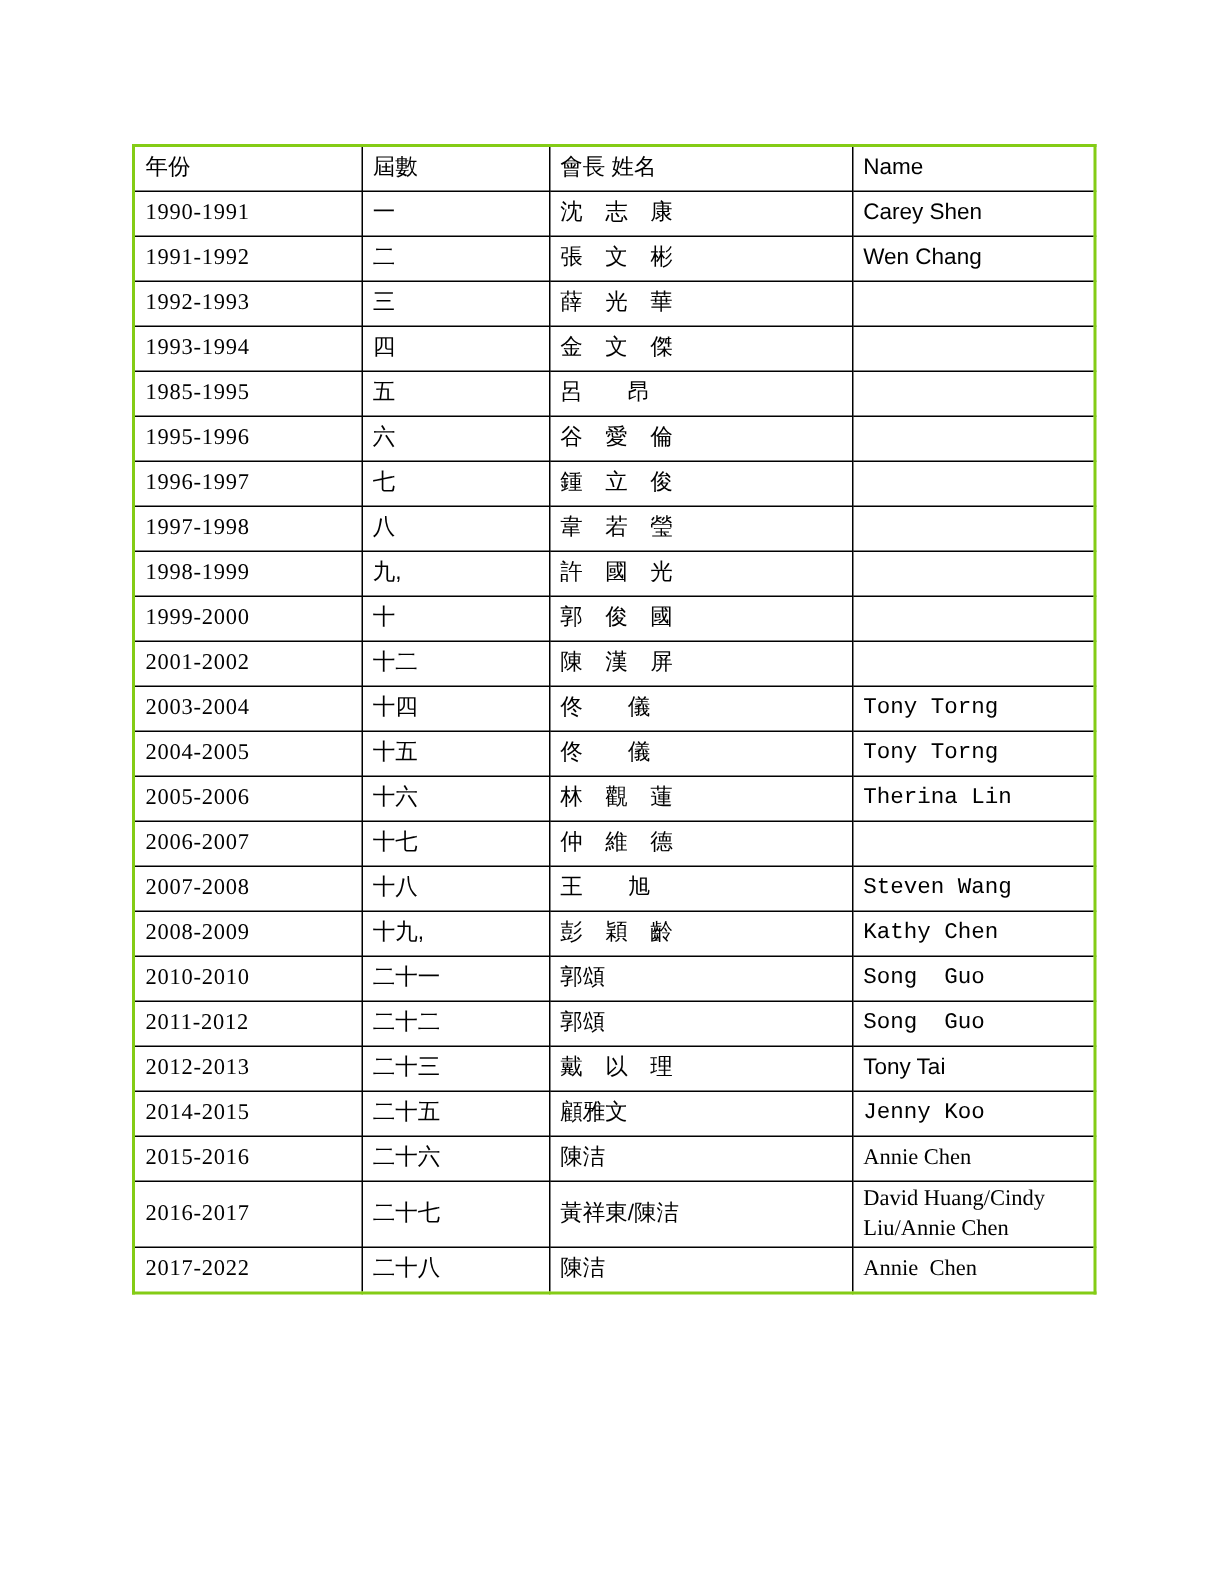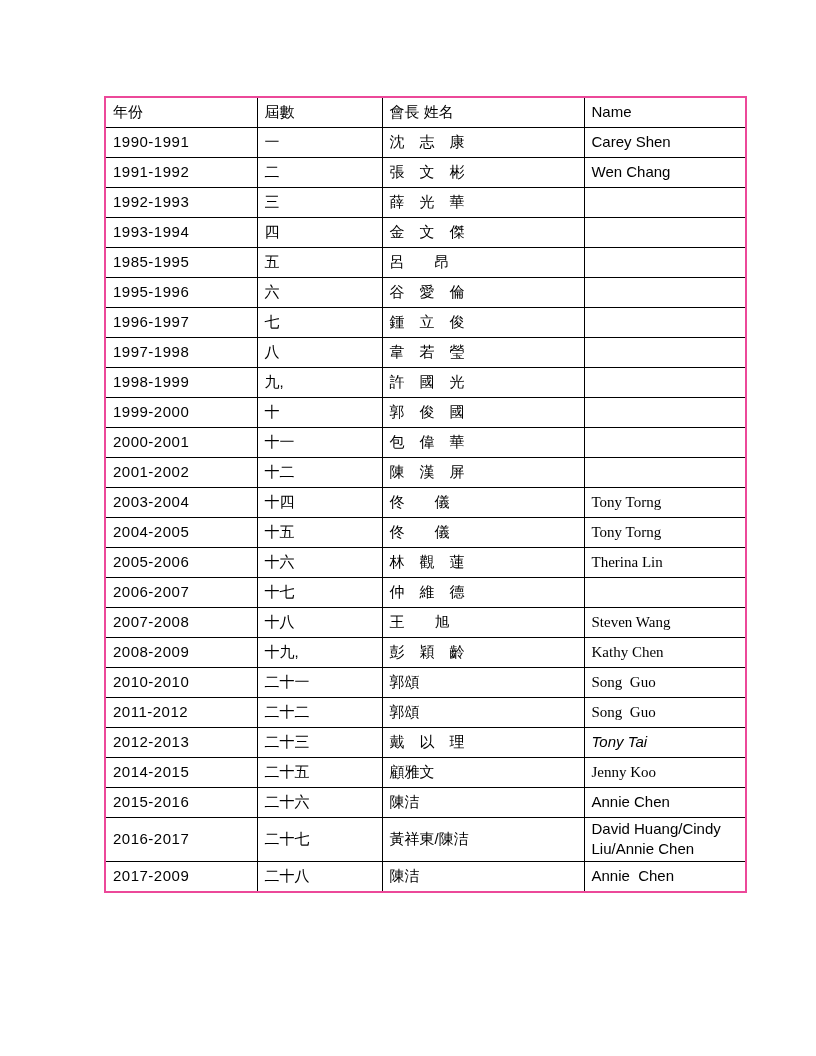--- a/index.html
+++ b/index.html
@@ -9,59 +9,59 @@
   }
   body {
     width: 816px;
     height: 1056px;
     position: relative;
     font-family: "Liberation Sans", sans-serif;
     color: #000000;
   }
   .doc-table {
     position: absolute;
-    left: 104px;
+    left: 88px;
     top: 96px;
     width: 641px;
     border-collapse: collapse;
     table-layout: fixed;
-    border: 2px solid #ec4899;
+    border: 2px solid #84cc16;
   }
   .doc-table th, .doc-table td {
     border: 1px solid #000000;
     height: 27px;
     padding: 1px 2px 1px 7px;
     vertical-align: middle;
     text-align: left;
     font-weight: normal;
     font-size: 15px;
     line-height: 1.35;
     white-space: pre-wrap;
     overflow: hidden;
   }
   col.c-year { width: 152px; }
   col.c-term { width: 125px; }
   col.c-president { width: 202px; }
   col.c-name { width: 162px; }
 
   .year-cell {
-    font-family: Liberation Sans, sans-serif;
+    font-family: Liberation Serif, serif;
     font-size: 15px;
     letter-spacing: 0.5px;
   }
   .term-cell, .president-cell, .cjk-header {
     font-size: 16px;
   }
   .name-cell { font-size: 15px; }
 
   
   .name-serif { font-family: Liberation Sans, sans-serif; }
-  .name-sans { font-family: Liberation Serif, serif; }
-  .name-sans-bold { font-family: "Liberation Sans", sans-serif; font-weight: 700; font-style: italic; }
-  .name-mono { font-family: Liberation Sans, sans-serif; font-size: 13.5px; margin-left: 34px; }
+  .name-sans { font-family: Liberation Mono, monospace; }
+  .name-sans-bold { font-family: "Liberation Sans", sans-serif; font-weight: 700; }
+  .name-mono { font-family: Liberation Serif, serif; font-size: 13.5px; margin-left: 34px; }
 </style>
 </head>
 <body>
 
 <table class="doc-table">
   <colgroup>
     <col class="c-year">
     <col class="c-term">
     <col class="c-president">
     <col class="c-name">
@@ -129,26 +129,20 @@
     <td class="president-cell">許　國　光</td>
     <td class="name-cell name-sans"></td>
   </tr>
       <tr>
     <td class="year-cell">1999-2000</td>
     <td class="term-cell">十</td>
     <td class="president-cell">郭　俊　國</td>
     <td class="name-cell name-sans"></td>
   </tr>
       <tr>
-    <td class="year-cell">2000-2001</td>
-    <td class="term-cell">十一</td>
-    <td class="president-cell">包　偉　華</td>
-    <td class="name-cell name-sans"></td>
-  </tr>
-      <tr>
     <td class="year-cell">2001-2002</td>
     <td class="term-cell">十二</td>
     <td class="president-cell">陳　漢　屏</td>
     <td class="name-cell name-sans"></td>
   </tr>
       <tr>
     <td class="year-cell">2003-2004</td>
     <td class="term-cell">十四</td>
     <td class="president-cell">佟　　儀</td>
     <td class="name-cell name-sans">Tony Torng</td>
@@ -213,19 +207,19 @@
     <td class="president-cell">陳洁</td>
     <td class="name-cell name-mono">Annie Chen</td>
   </tr>
       <tr>
     <td class="year-cell">2016-2017</td>
     <td class="term-cell">二十七</td>
     <td class="president-cell">黃祥東/陳洁</td>
     <td class="name-cell name-mono">David Huang/Cindy Liu/Annie Chen</td>
   </tr>
       <tr>
-    <td class="year-cell">2017-2009</td>
+    <td class="year-cell">2017-2022</td>
     <td class="term-cell">二十八</td>
     <td class="president-cell">陳洁</td>
     <td class="name-cell name-mono">Annie  Chen</td>
   </tr>
     </tbody>
 </table>
 
 </body></html>

